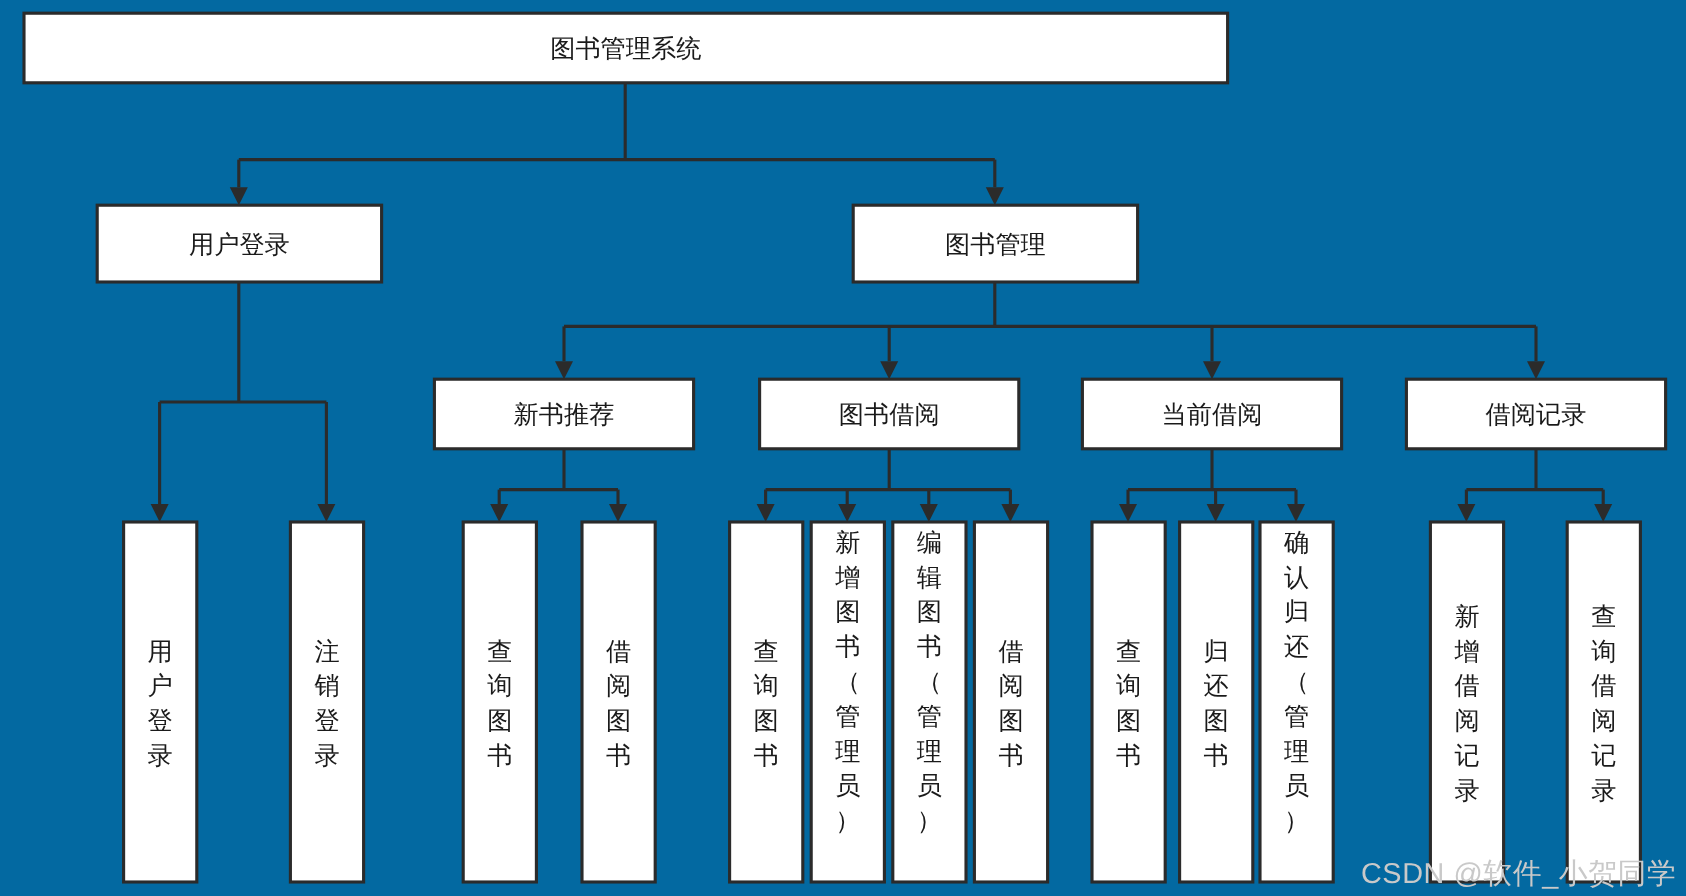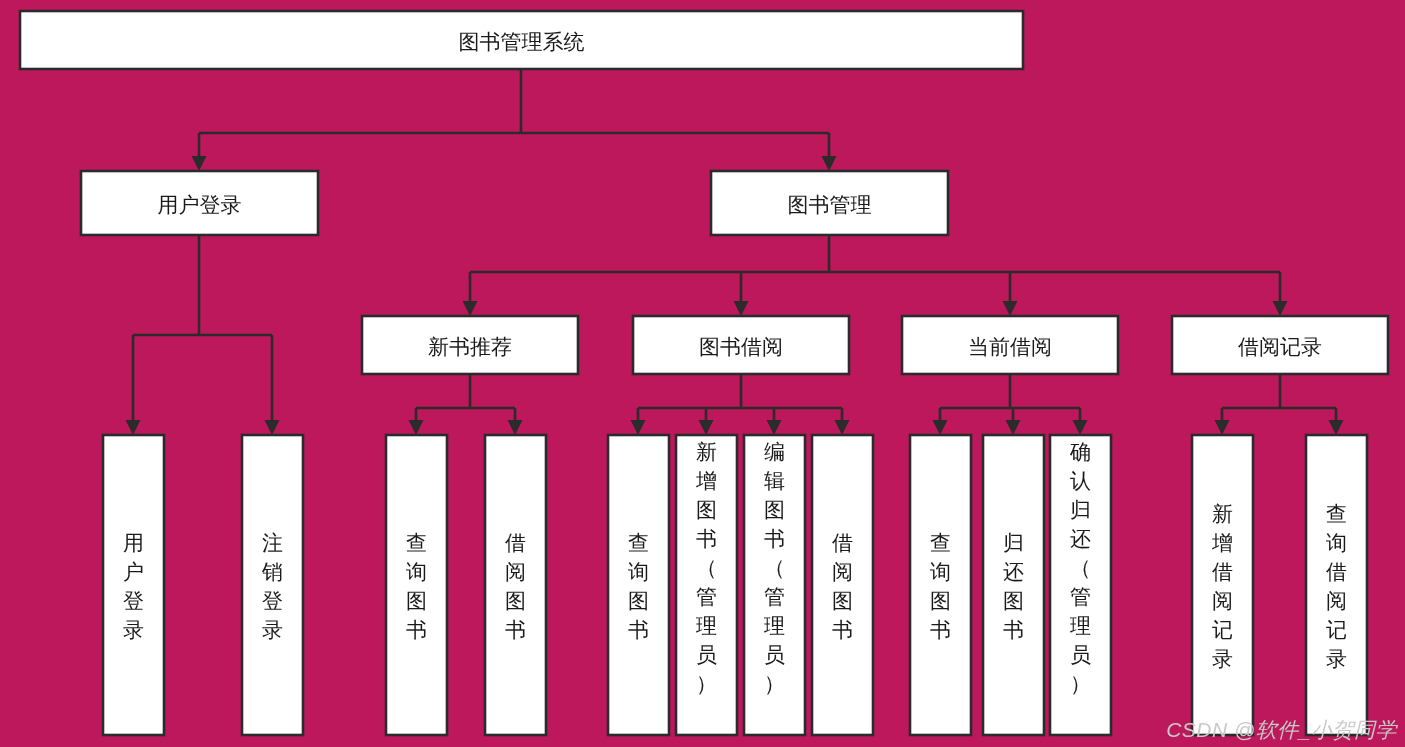--- a/index.html
+++ b/index.html
@@ -10,21 +10,21 @@
   body {
     width: 1405px;
     height: 747px;
     font-family: "Liberation Sans", "DejaVu Sans", sans-serif;
     overflow: hidden;
   }
   #diagram-root {
     position: relative;
     width: 1405px;
     height: 747px;
-    background: #be185d;
+    background: #0369a1;
   }
   svg#tree-svg {
     position: absolute;
     left: 0;
     top: 0;
     width: 1405px;
     height: 747px;
     display: block;
   }
   .node-box {
@@ -58,26 +58,25 @@
     fill: none;
   }
   .arrow-head {
     fill: #2b2b2b;
   }
   .watermark {
     position: absolute;
     right: 8px;
     bottom: 3px;
     font-family: "Liberation Sans", "DejaVu Sans", sans-serif;
-    font-size: 21px;
+    font-size: 24px;
     color: #c9c9c9;
     white-space: nowrap;
     letter-spacing: 0.5px;
     user-select: none;
-    font-style: italic;
   }
 </style>
 </head>
 <body>
 
 <div id="diagram-root">
   <svg id="tree-svg" viewBox="0 0 1405 747">
     <g id="connector-layer">
         <line x1="521" y1="69" x2="521" y2="133" class="link-line"></line>
         <line x1="199" y1="133" x2="829" y2="133" class="link-line"></line>

